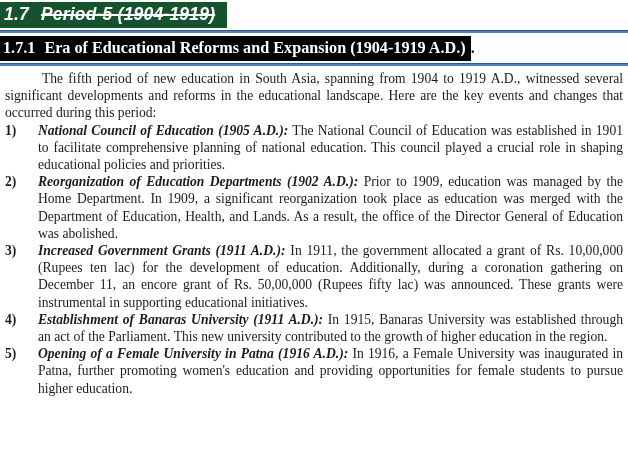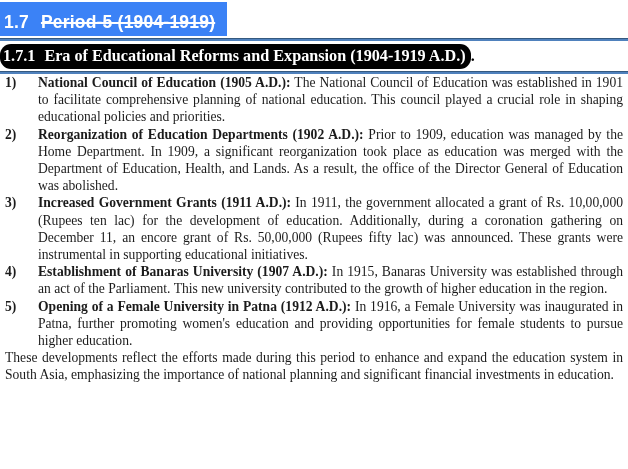--- a/index.html
+++ b/index.html
@@ -9,103 +9,103 @@
     height: 469px;
     box-sizing: border-box;
     background: #ffffff;
     color: #1b1b1b;
     font-family: "Liberation Serif", serif;
     overflow: hidden;
     padding-top: 2px;
   }
   .h1-box {
     display: inline-block;
-    background: #3b82f6;
+    background: #14532d;
     color: #ffffff;
     font-family: "Liberation Sans", sans-serif;
     font-weight: bold;
+    font-style: italic;
     font-size: 17.5px;
     line-height: 21px;
-    padding: 10px 12px 3px 4px;
+    padding: 2px 12px 3px 4px;
     letter-spacing: 0.2px;
   }
   .h1-num { margin-right: 12px; text-decoration: none; }
   .strike { text-decoration: line-through; text-decoration-thickness: 1.5px; }
   .rule { height: 3px; background: #4f81bd; border-top: 1px solid #35597f; box-sizing: border-box; }
   .rule.r1 { margin-top: 2px; }
   .rule.r2 { margin-top: 2px; }
   .h2-row { margin-top: 3px; line-height: 1; white-space: nowrap; }
   .h2-bar {
     display: inline-block;
     background: #000000;
     color: #ffffff;
     font-weight: bold;
     font-size: 16.2px;
     line-height: 18px;
     padding: 3px 5px 4px 3px;
-    border-radius: 11px;
   }
   .h2-num { margin-right: 9px; }
   .h2-period { font-weight: bold; font-size: 16.2px; color: #000000; }
   .bodytext { font-size: 13.6px; line-height: 17.2px; }
   .intro {
     margin: 4px 5px 0 5px;
     text-indent: 37px;
     text-align: justify;
   }
   .list { margin: 0; }
   .item { display: flex; margin: 0 5px; }
   .item .num { flex: 0 0 33px; width: 33px; font-weight: bold; }
   .item .ibody { flex: 1; text-align: justify; margin: 0; }
-  .lead { font-weight: bold; }
+  .lead { font-weight: bold; font-style: italic; }
   .closing { margin: 0 5px; text-align: justify; }
   p { margin: 0; }
 </style>
 </head>
 <body>
 
 <div class="page">
 
   <div class="h1-box">
     <span class="h1-num">1.7</span><span class="strike">Period-5 (1904-1919)</span>
   </div>
 
   <div class="rule r1"></div>
 
   <div class="h2-row">
     <span class="h2-bar"><span class="h2-num">1.7.1</span><span>Era of Educational Reforms and Expansion (1904-1919 A.D.)</span></span><span class="h2-period">.</span>
   </div>
 
   <div class="rule r2"></div>
 
+  <p class="intro bodytext">The fifth period of new education in South Asia, spanning from 1904 to 1919 A.D., witnessed several significant developments and reforms in the educational landscape. Here are the key events and changes that occurred during this period:</p>
 
   <div class="list">
 
     <div class="item bodytext">
       <span class="num">1)</span>
       <p class="ibody"><span class="lead">National Council of Education (1905 A.D.):</span> <span>The National Council of Education was established in 1901 to facilitate comprehensive planning of national education. This council played a crucial role in shaping educational policies and priorities.</span></p>
     </div>
 
     <div class="item bodytext">
       <span class="num">2)</span>
       <p class="ibody"><span class="lead">Reorganization of Education Departments (1902 A.D.):</span> <span>Prior to 1909, education was managed by the Home Department. In 1909, a significant reorganization took place as education was merged with the Department of Education, Health, and Lands. As a result, the office of the Director General of Education was abolished.</span></p>
     </div>
 
     <div class="item bodytext">
       <span class="num">3)</span>
       <p class="ibody"><span class="lead">Increased Government Grants (1911 A.D.):</span> <span>In 1911, the government allocated a grant of Rs. 10,00,000 (Rupees ten lac) for the development of education. Additionally, during a coronation gathering on December 11, an encore grant of Rs. 50,00,000 (Rupees fifty lac) was announced. These grants were instrumental in supporting educational initiatives.</span></p>
     </div>
 
     <div class="item bodytext">
       <span class="num">4)</span>
-      <p class="ibody"><span class="lead">Establishment of Banaras University (1907 A.D.):</span> <span>In 1915, Banaras University was established through an act of the Parliament. This new university contributed to the growth of higher education in the region.</span></p>
+      <p class="ibody"><span class="lead">Establishment of Banaras University (1911 A.D.):</span> <span>In 1915, Banaras University was established through an act of the Parliament. This new university contributed to the growth of higher education in the region.</span></p>
     </div>
 
     <div class="item bodytext">
       <span class="num">5)</span>
-      <p class="ibody"><span class="lead">Opening of a Female University in Patna (1912 A.D.):</span> <span>In 1916, a Female University was inaugurated in Patna, further promoting women's education and providing opportunities for female students to pursue higher education.</span></p>
+      <p class="ibody"><span class="lead">Opening of a Female University in Patna (1916 A.D.):</span> <span>In 1916, a Female University was inaugurated in Patna, further promoting women's education and providing opportunities for female students to pursue higher education.</span></p>
     </div>
 
   </div>
 
-  <p class="closing bodytext">These developments reflect the efforts made during this period to enhance and expand the education system in South Asia, emphasizing the importance of national planning and significant financial investments in education.</p>
 
 </div>
 
 </body></html>

